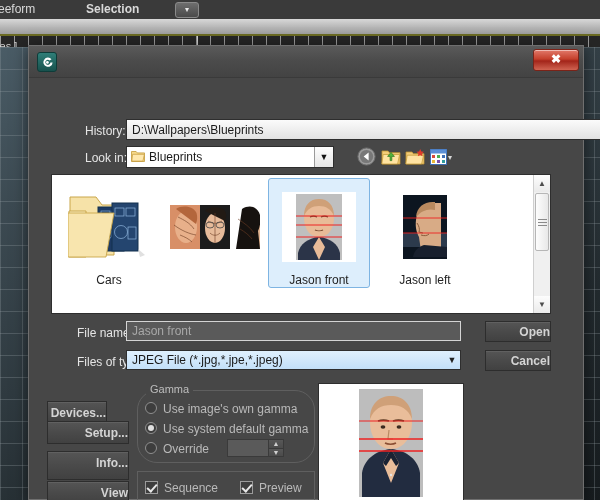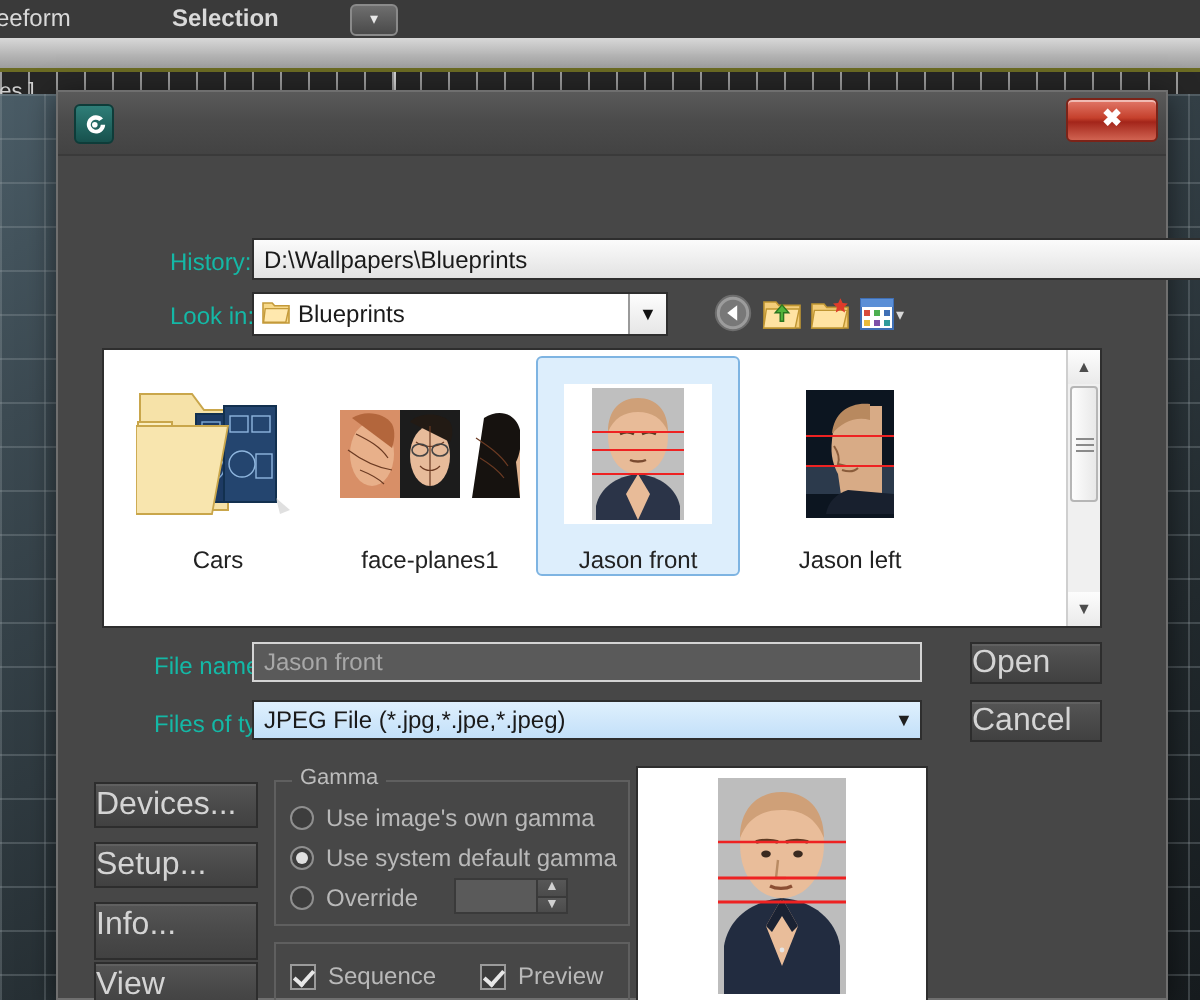--- a/index.html
+++ b/index.html
@@ -126,21 +126,21 @@
     font-size: 12px; font-weight: bold;
     text-align: center; line-height: 19px;
     box-shadow: inset 0 1px 0 rgba(255,255,255,.5);
     cursor: pointer;
   }
 
   .dlg-body { position: relative; height: 423px; }
 
   .lbl {
     position: absolute;
-    color: #14b8a6;
+    color: #e5e5e5;
     font-size: 12px;
     white-space: nowrap;
   }
 
   
   .combo {
     position: absolute;
     box-sizing: border-box;
     background: linear-gradient(#fbfbfb, #e2e2e2);
     border: 1px solid #2e2e2e;
@@ -245,42 +245,43 @@
   .vs-grip { width:9px; }
   .vs-grip i { display:block; height:1px; background:#8a8a8a; margin:2px 0; }
 
   
   .btn {
     position: absolute;
     box-sizing: border-box;
     background: linear-gradient(#555555, #4a4a4a 50%, #414141);
     border: 1px solid #2d2d2d;
     color: #d4d4d4;
-    font-size: 16px;
-    text-align: left;
+    font-size: 12px;
+    text-align: right;
     cursor: pointer;
     box-shadow: inset 0 1px 0 rgba(255,255,255,.07);
+    font-weight: bold;
   }
   .btn span { display:block; }
 
   
   .groupbox {
     position: absolute;
     box-sizing: border-box;
     border: 1px solid #5f5f5f;
   }
   .gb-title {
     position:absolute; top:-8px; left:8px;
     background: #474747;
     padding: 0 4px;
     color: #bdbdbd;
     font-size: 11px;
   }
 
-  .radio-row, .check-row { position:absolute; display:flex; align-items:center; cursor:pointer; }
+  .radio-row, .check-row { position:absolute; display:flex; cursor:pointer; }
   .radio {
     width: 12px; height: 12px; border-radius: 50%;
     background: #3d3d3d;
     border: 1px solid #8f8f8f;
     box-sizing: border-box;
     position: relative;
     flex: none;
   }
   .radio.on::after {
     content:""; position:absolute;
@@ -476,21 +477,20 @@
             <path d="M35 6c4-5 16-5 20 0 2 4 1 8 0 10" fill="#221a14"></path>
             <path d="M45 8v30M38 16c4 3 10 3 14 0M40 28c3 3 7 3 10 0" stroke="#6b3a22" stroke-width="0.6" fill="none"></path>
             <ellipse cx="40" cy="20" rx="4" ry="3" fill="none" stroke="#444" stroke-width="0.8"></ellipse>
             <ellipse cx="50" cy="20" rx="4" ry="3" fill="none" stroke="#444" stroke-width="0.8"></ellipse>
             <rect x="60" y="0" width="30" height="44" fill="#ffffff"></rect>
             <path d="M70 44c-2-16 0-30 8-36 7-5 12 0 12 8v28z" fill="#e3b693"></path>
             <path d="M72 4c8-5 16-2 18 6 1 6 0 12-2 16l2 18H66z" fill="#16120f"></path>
             <path d="M68 14c6 4 12 8 16 14M70 24c5 3 9 6 12 10" stroke="#6b3a22" stroke-width="0.6" fill="none"></path>
           </svg>
         </div>
-        <div class="file-name">face-planes1</div>
       </div>
 
       <div class="file-item selected" style="left:216px; top:3px;">
         <div class="thumb-wrap">
           <svg width="74" height="70" viewBox="0 0 74 70">
             <rect x="0" y="0" width="74" height="70" fill="#ffffff"></rect>
             <rect x="14" y="2" width="46" height="66" fill="#bfbfbf"></rect>
             <path d="M37 8c10 0 15 8 15 18 0 11-6 19-15 19s-15-8-15-19c0-10 5-18 15-18z" fill="#e8bb98"></path>
             <path d="M22 24c0-11 6-17 15-17s15 6 15 17c-3-7-8-10-15-10s-12 3-15 10z" fill="#cfa078"></path>
             <path d="M28 25c2-1 5-1 7 0M39 25c2-1 5-1 7 0" stroke="#5c3a22" stroke-width="1.3" fill="none"></path>
@@ -549,34 +549,34 @@
       <div class="arrow">▼</div>
     </div>
 
     <div class="btn" style="left:456px; top:243px; width:66px; height:21px; line-height:20px;">
       <span>Open</span>
     </div>
     <div class="btn" style="left:456px; top:272px; width:66px; height:21px; line-height:20px;">
       <span>Cancel</span>
     </div>
 
-    <div class="btn" style="left:18px; top:313px; width:82px; height:23px; line-height:22px;">
+    <div class="btn" style="left:18px; top:323px; width:60px; height:23px; line-height:22px;">
       <span>Devices...</span>
     </div>
     <div class="btn" style="left:18px; top:343px; width:82px; height:23px; line-height:22px;">
       <span>Setup...</span>
     </div>
     <div class="btn" style="left:18px; top:373px; width:82px; height:29px; line-height:22px;">
       <span>Info...</span>
     </div>
     <div class="btn" style="left:18px; top:403px; width:82px; height:23px; line-height:22px;">
       <span>View</span>
     </div>
 
-    <div class="groupbox" style="left:108px; top:312px; width:178px; height:73px;">
+    <div class="groupbox" style="left:108px; top:312px; width:178px; height:73px;border-radius:20px;">
       <div class="gb-title">Gamma</div>
     </div>
     <div class="radio-row" style="left:116px; top:324px;">
       <span class="radio"></span>
       <span class="txt">Use image's own gamma</span>
     </div>
     <div class="radio-row" style="left:116px; top:344px;">
       <span class="radio on"></span>
       <span class="txt">Use system default gamma</span>
     </div>

